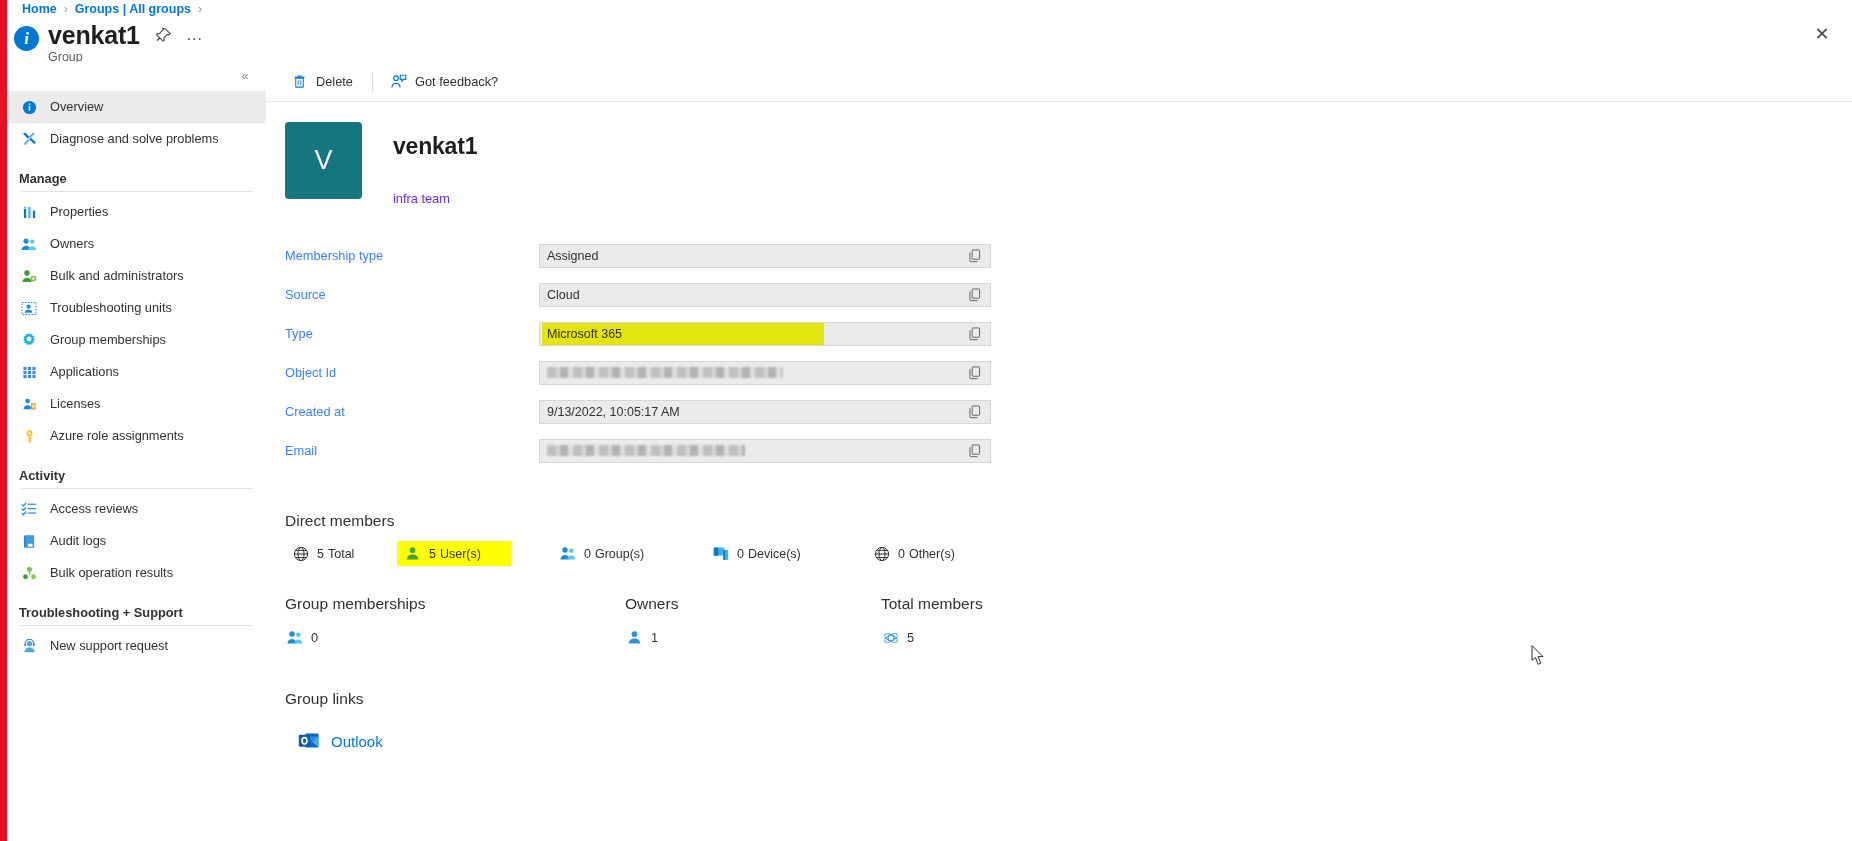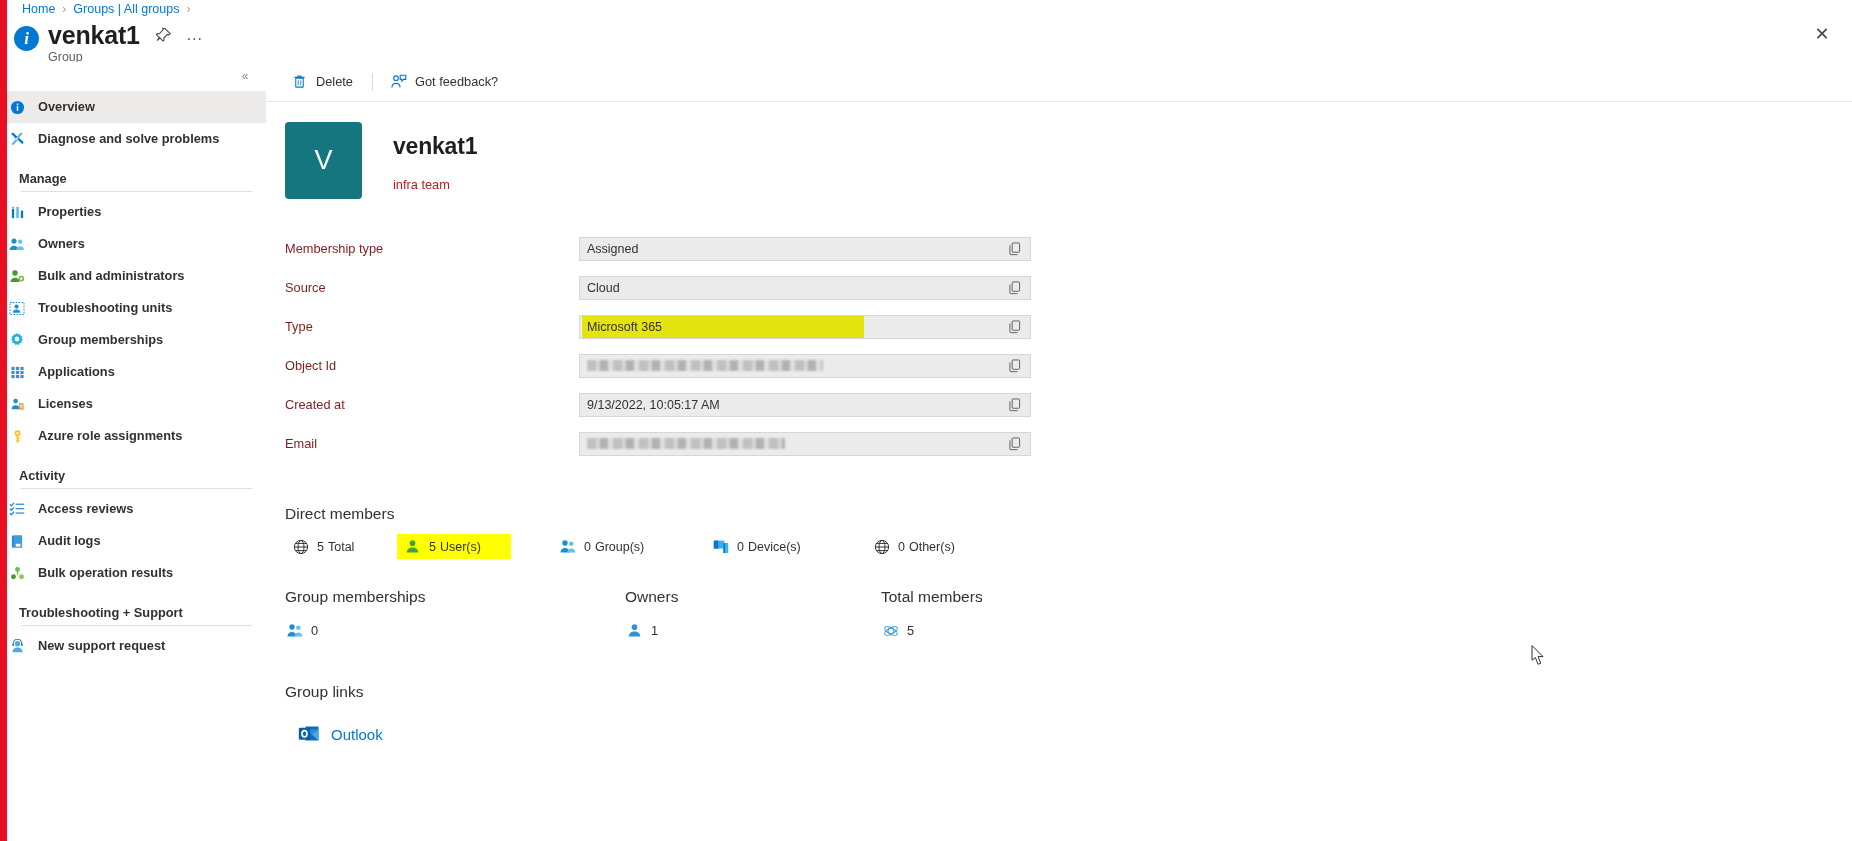--- a/index.html
+++ b/index.html
@@ -30,21 +30,21 @@
   .breadcrumb {
     position: absolute;
     left: 22px; top: 0px;
     height: 18px;
     display: flex;
     align-items: center;
     font-size: 12.5px;
     color: #0078d4;
     white-space: nowrap;
   }
-  .breadcrumb .crumb { cursor: pointer; }
+  .breadcrumb .crumb { cursor: pointer; font-weight: bold; }
   .breadcrumb .sep {
     color: #a0a0a0;
     margin: 0 7px;
     font-size: 12px;
   }
 
   
   .blade-head {
     position: absolute;
     left: 14px; top: 22px;
@@ -117,26 +117,25 @@
   }
   .nav-list {
     position: absolute;
     top: 29px; left: 0;
     width: 259px;
   }
   .nav-item {
     display: flex;
     align-items: center;
     height: 32px;
-    padding-left: 0;
+    padding-left: 12px;
     font-size: 12.8px;
     color: #323130;
     cursor: pointer;
     white-space: nowrap;
-    font-weight: bold;
   }
   .nav-item.selected { background: #edebe9; }
   .nav-ico {
     width: 20px; height: 16px;
     margin-right: 11px;
     flex: none;
     display: flex; align-items: center; justify-content: center;
   }
   .nav-label { line-height: 1; }
   .nav-group {
@@ -205,53 +204,52 @@
   }
   .identity-text { margin-left: 31px; padding-top: 11px; }
   .identity-name {
     font-size: 23px;
     font-weight: 600;
     color: #201f1e;
     letter-spacing: -0.2px;
   }
   .identity-desc {
     font-size: 12.8px;
-    color: #b91c1c;
-    margin-top: 17px;
+    color: #6d28d9;
+    margin-top: 31px;
   }
 
   
   .props {
     margin-top: 30px;
     padding-left: 19px;
   }
   .prop-row {
     display: flex;
     align-items: center;
     height: 39px;
   }
   .prop-label {
     width: 254px;
     font-size: 12.8px;
-    color: #7f1d1d;
+    color: #3b82f6;
     flex: none;
   }
   .prop-field {
     position: relative;
     width: 452px;
     height: 24px;
     background: #ebebeb;
     border: 1px solid #d6d6d6;
     display: flex;
     align-items: center;
     font-size: 12.5px;
     color: #323130;
     padding: 0 28px 0 7px;
     overflow: hidden;
-    margin-left: 40px;
   }
   .prop-value { position: relative; z-index: 2; white-space: nowrap; }
   .prop-hl {
     position: absolute;
     left: 2px; top: -5px;
     width: 282px; height: 34px;
     background: #e4e40f;
     z-index: 1;
   }
   .copy-ico {

